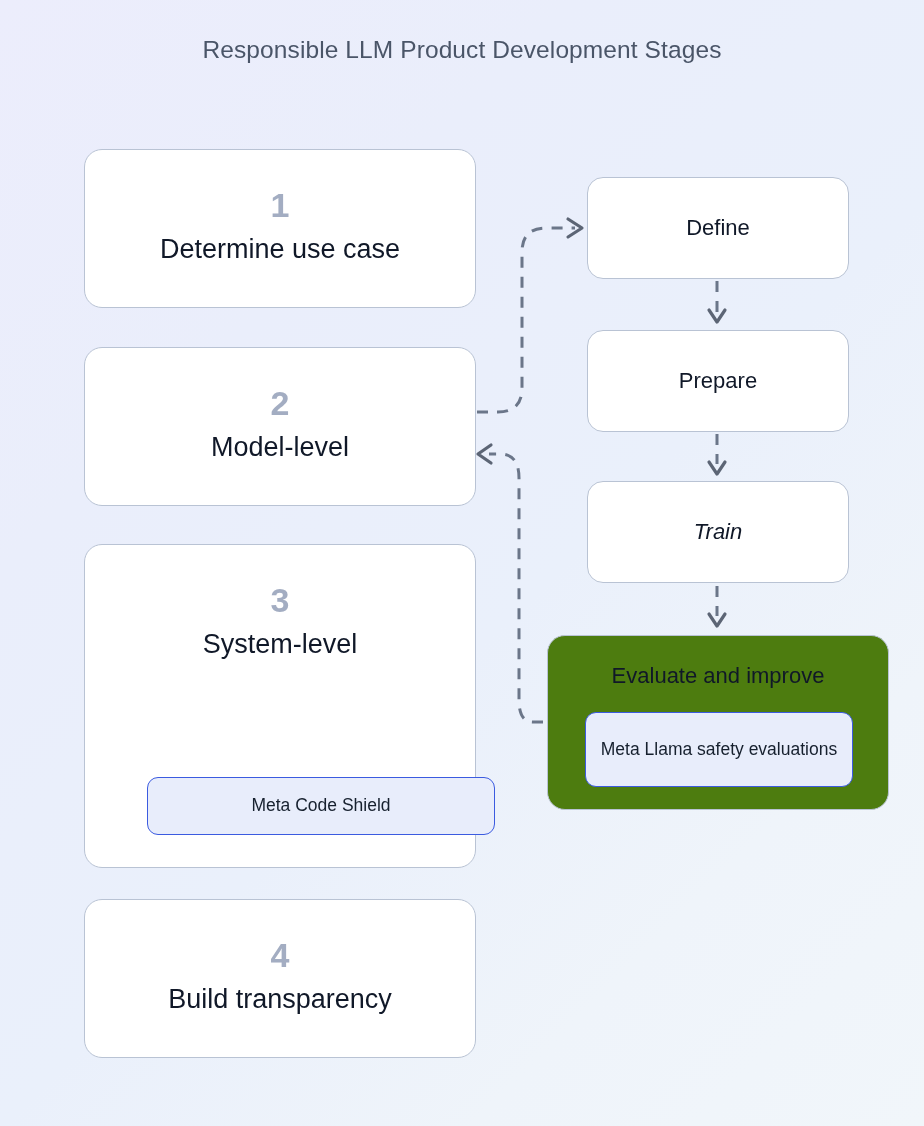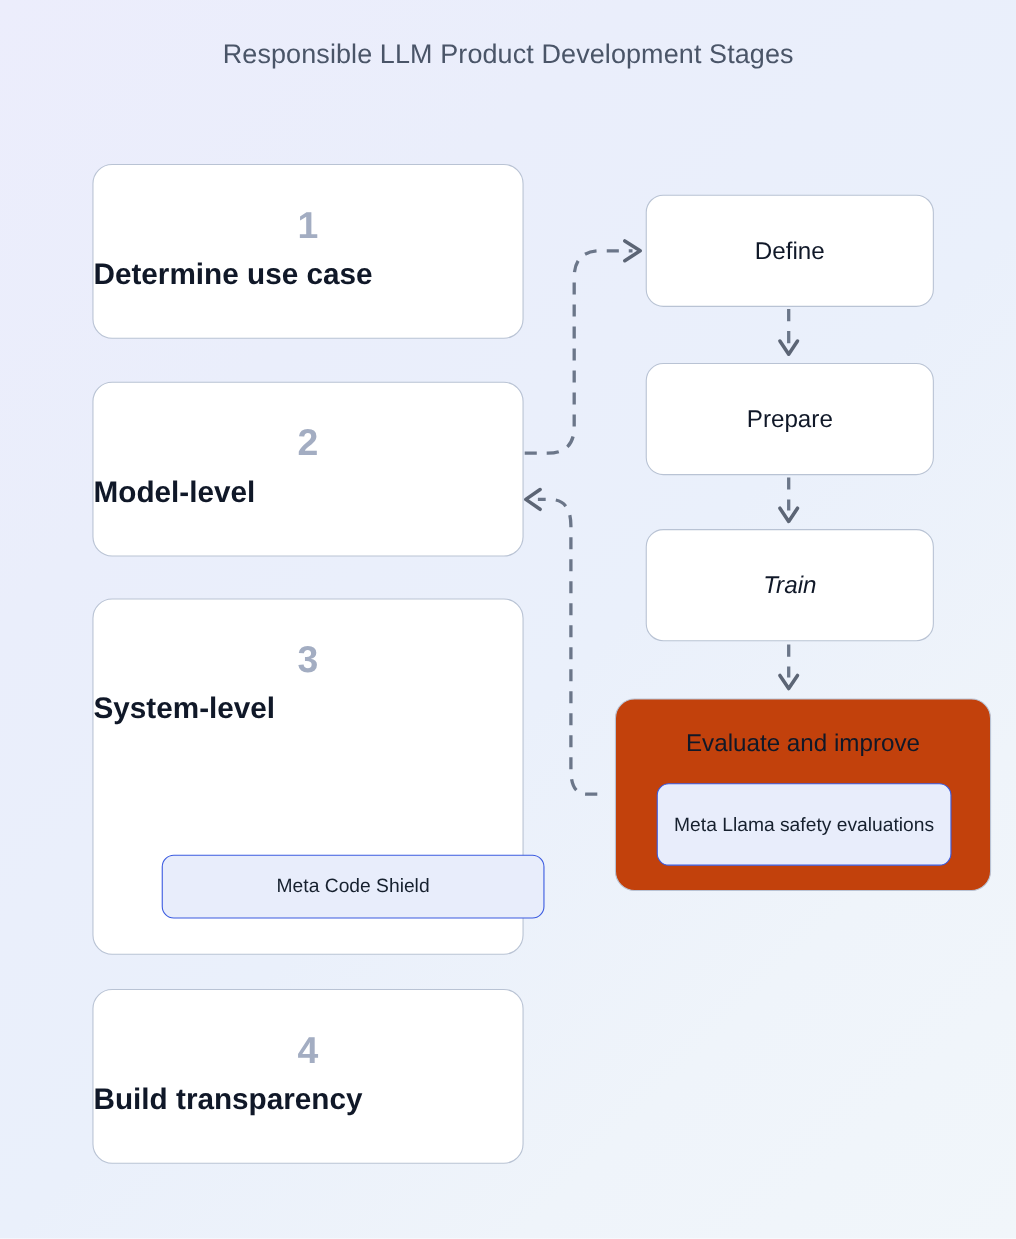--- a/index.html
+++ b/index.html
@@ -48,25 +48,24 @@
     text-align: center;
     font-size: 34px;
     font-weight: 700;
     color: #a3adc2;
     line-height: 1;
   }
   .stage-label {
     position: absolute;
     left: 0;
     width: 100%;
-    text-align: left;
+    text-align: center;
     font-size: 27px;
     color: #101828;
     line-height: 1.15;
-    font-weight: bold;
   }
 
   
   .chip {
     position: absolute;
     background: #e8edfb;
     border: 1.6px solid #3b5be0;
     border-radius: 11px;
     box-sizing: border-box;
     display: flex;
@@ -88,25 +87,24 @@
     display: flex;
     align-items: center;
     justify-content: center;
     color: #101828;
     font-size: 22px;
   }
 
   
   #evaluate-panel {
     position: absolute;
-    background: #c2410c;
+    background: #4d7c0f;
     border: 1.4px solid #b9c3d4;
     border-radius: 18px;
     box-sizing: border-box;
-    margin-left: 12px;
   }
   #evaluate-panel-title {
     position: absolute;
     left: 0;
     top: 27px;
     width: 100%;
     text-align: center;
     font-size: 22px;
     color: #101828;
   }

